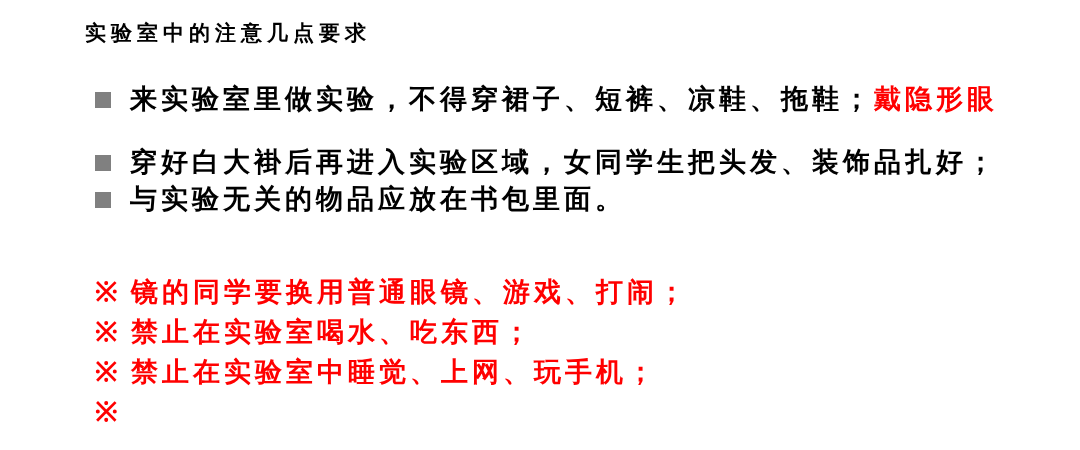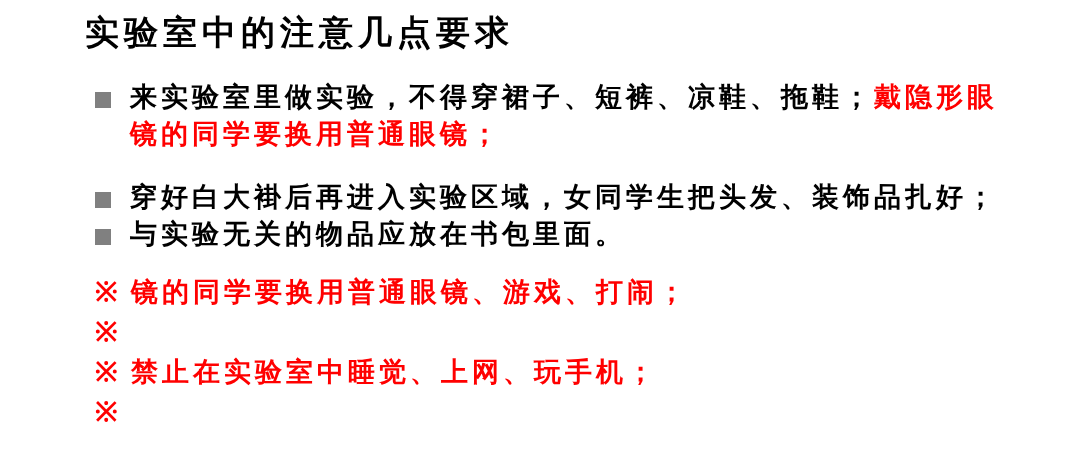--- a/index.html
+++ b/index.html
@@ -15,34 +15,33 @@
     overflow: hidden;
     font-family: "Liberation Serif", "DejaVu Serif", serif;
     font-weight: bold;
     color: #000000;
   }
   .title {
     position: absolute;
     left: 85px;
     top: 14px;
     margin: 0;
-    font-size: 34px;
+    font-size: 21px;
     line-height: 38px;
     letter-spacing: 5px;
     font-weight: bold;
     white-space: nowrap;
   }
   .bullets {
     position: absolute;
     left: 95px;
     top: 81px;
     margin: 0;
     padding: 0;
     list-style: none;
-    font-family: Liberation Mono, monospace;
   }
   .bullet-item {
     display: flex;
     align-items: flex-start;
     margin: 0 0 0 0;
   }
   .bullet-item.after-gap { margin-top: 26px; }
   .sq {
     flex: 0 0 auto;
     width: 16px;
@@ -81,21 +80,21 @@
 <body>
 
 <div class="slide">
 
   <h1 class="title">实验室中的注意几点要求</h1>
 
   <ul class="bullets">
 
     <li class="bullet-item">
       <span class="sq"></span>
-      <div class="btext"><span>来实验室里做实验，不得穿裙子、短裤、凉鞋、拖鞋；</span><span class="red">戴隐形眼</span><br><span class="red">镜的同学要换用普通眼镜；</span></div>
+      <div class="btext"><span>来实验室里做实验，不得穿裙子、短裤、凉鞋、拖鞋；</span><span class="red">戴隐形眼</span><br></div>
     </li>
 
     <li class="bullet-item after-gap">
       <span class="sq"></span>
       <div class="btext"><span>穿好白大褂后再进入实验区域，女同学生把头发、装饰品扎好；</span></div>
     </li>
 
     <li class="bullet-item">
       <span class="sq"></span>
       <div class="btext"><span>与实验无关的物品应放在书包里面。</span></div>
@@ -105,20 +104,21 @@
 
   <div class="notes">
 
     <div class="note-line">
       <span class="note-marker">※</span>
       <span>镜的同学要换用普通眼镜、游戏、打闹；</span>
     </div>
 
     <div class="note-line">
       <span class="note-marker">※</span>
+      <span>禁止在实验室喝水、吃东西；</span>
     </div>
 
     <div class="note-line">
       <span class="note-marker">※</span>
       <span>禁止在实验室中睡觉、上网、玩手机；</span>
     </div>
 
     <div class="note-line">
       <span class="note-marker">※</span>
     </div>

